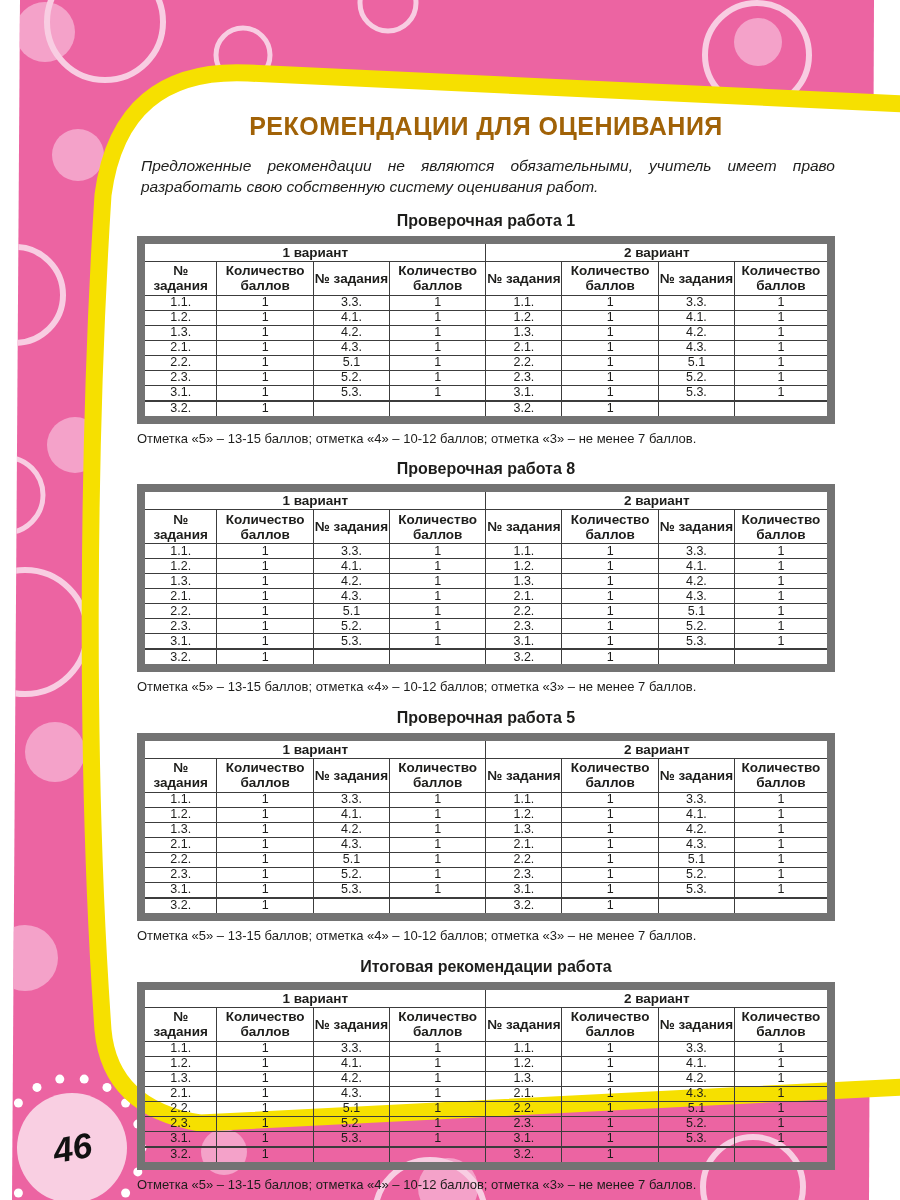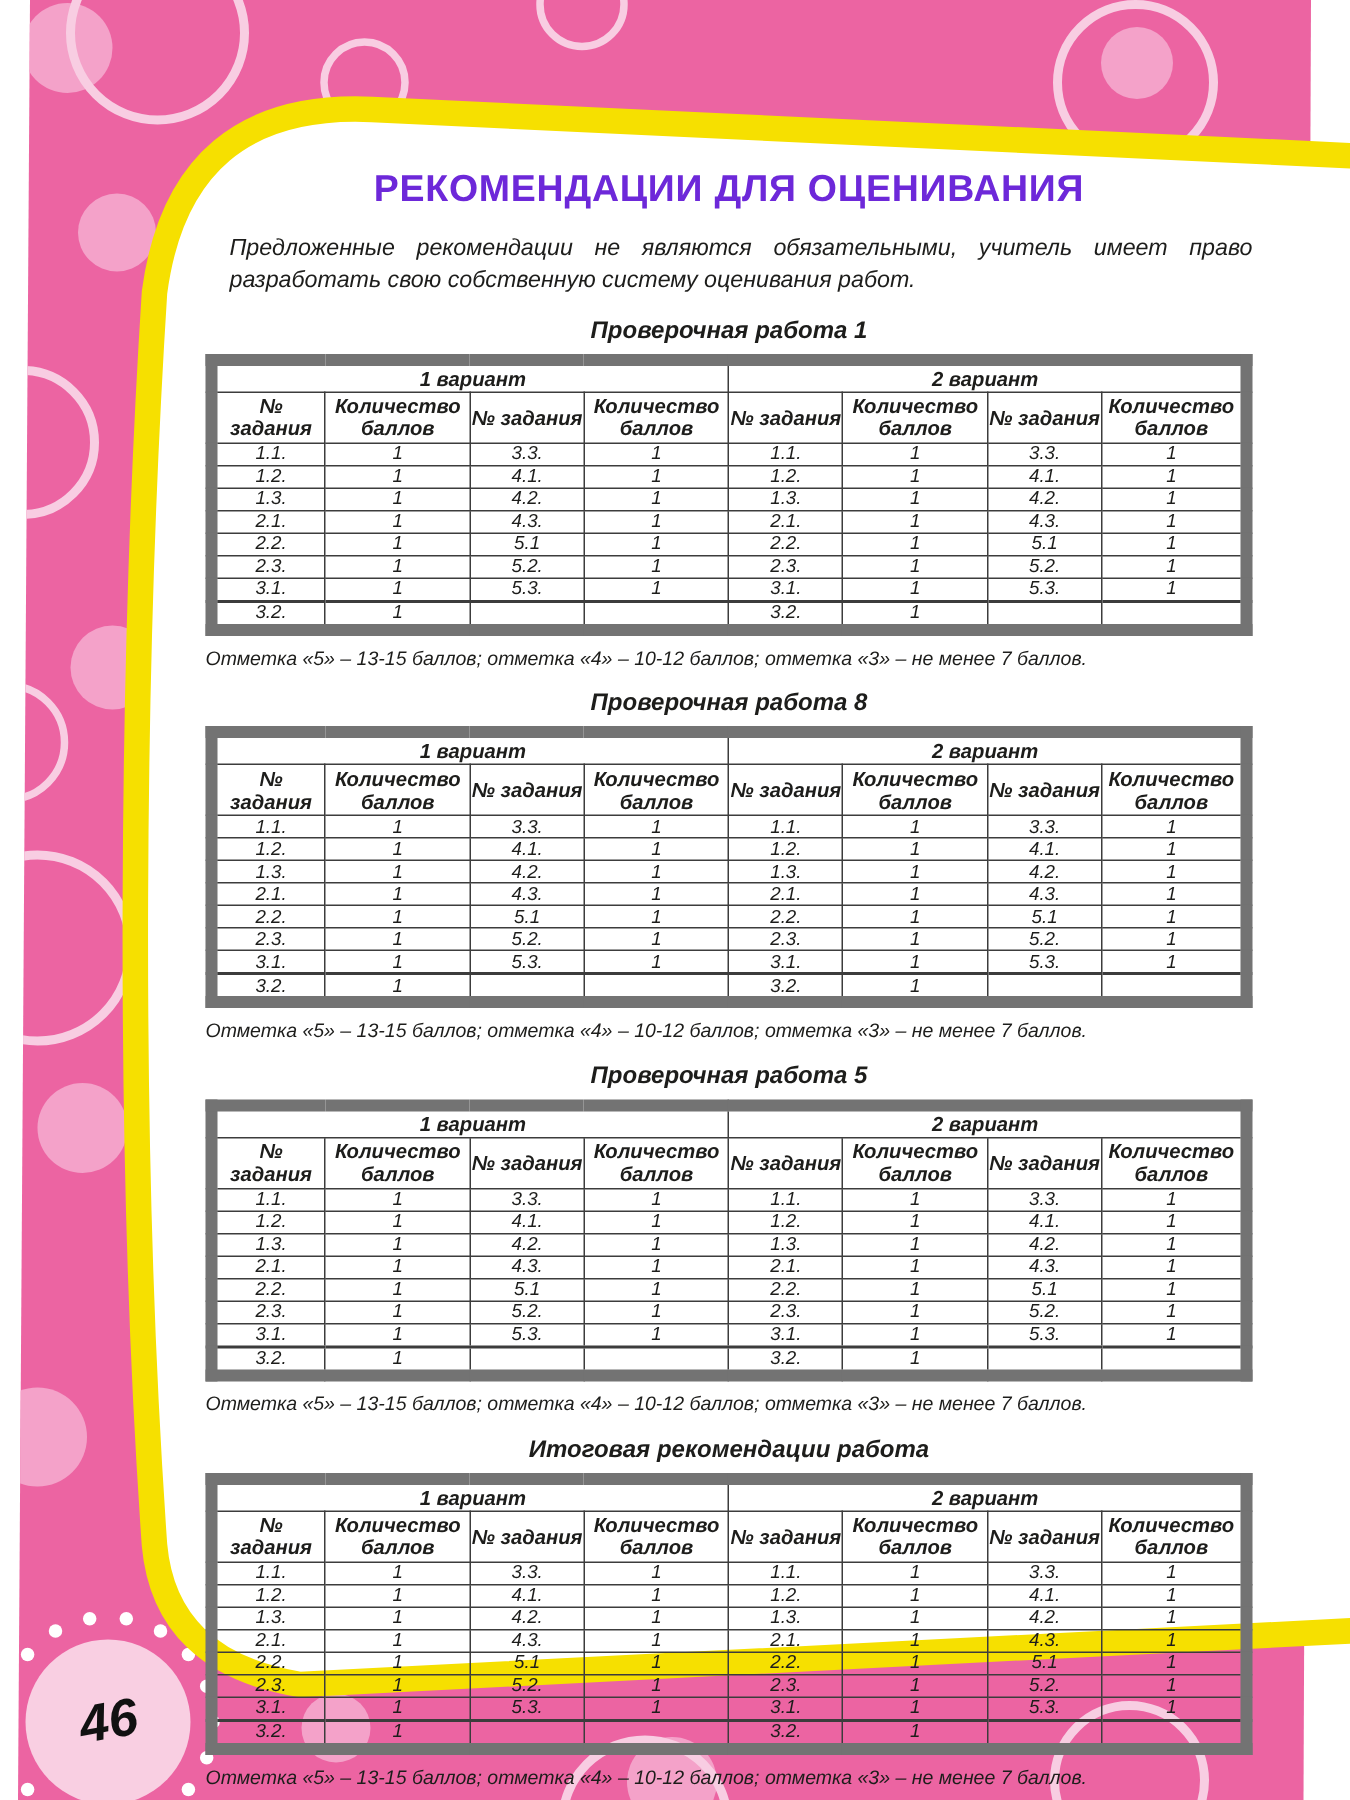--- a/index.html
+++ b/index.html
@@ -10,28 +10,28 @@
     color:#1d1d1b;
   }
   svg.bg{position:absolute;left:0;top:0;width:900px;height:1200px;}
 
   .content{
     position:absolute;left:137px;top:112px;width:698px;
   }
   h1.main-title{
     margin:0;text-align:center;
     font-size:25px;font-weight:bold;letter-spacing:.5px;
-    color:#6d28d9;
+    color:#a16207;
   }
   p.intro{
-    margin:14px 0 0 16px;
+    margin:14px 0 0 4px;
     font-style:italic;font-size:15.5px;line-height:1.38;
     text-align:justify;
   }
-  .section{margin-top:14px;font-style:italic;}
+  .section{margin-top:14px;}
   .section-title{
     margin:0 0 6px 0;text-align:center;
     font-size:16px;font-weight:bold;color:#1d1d1b;
   }
   table.score{
     width:100%;border-collapse:collapse;table-layout:fixed;
     border:8px solid #737373;
   }
   table.score th,table.score td{
     border:1px solid #3c3c3c;text-align:center;vertical-align:middle;

